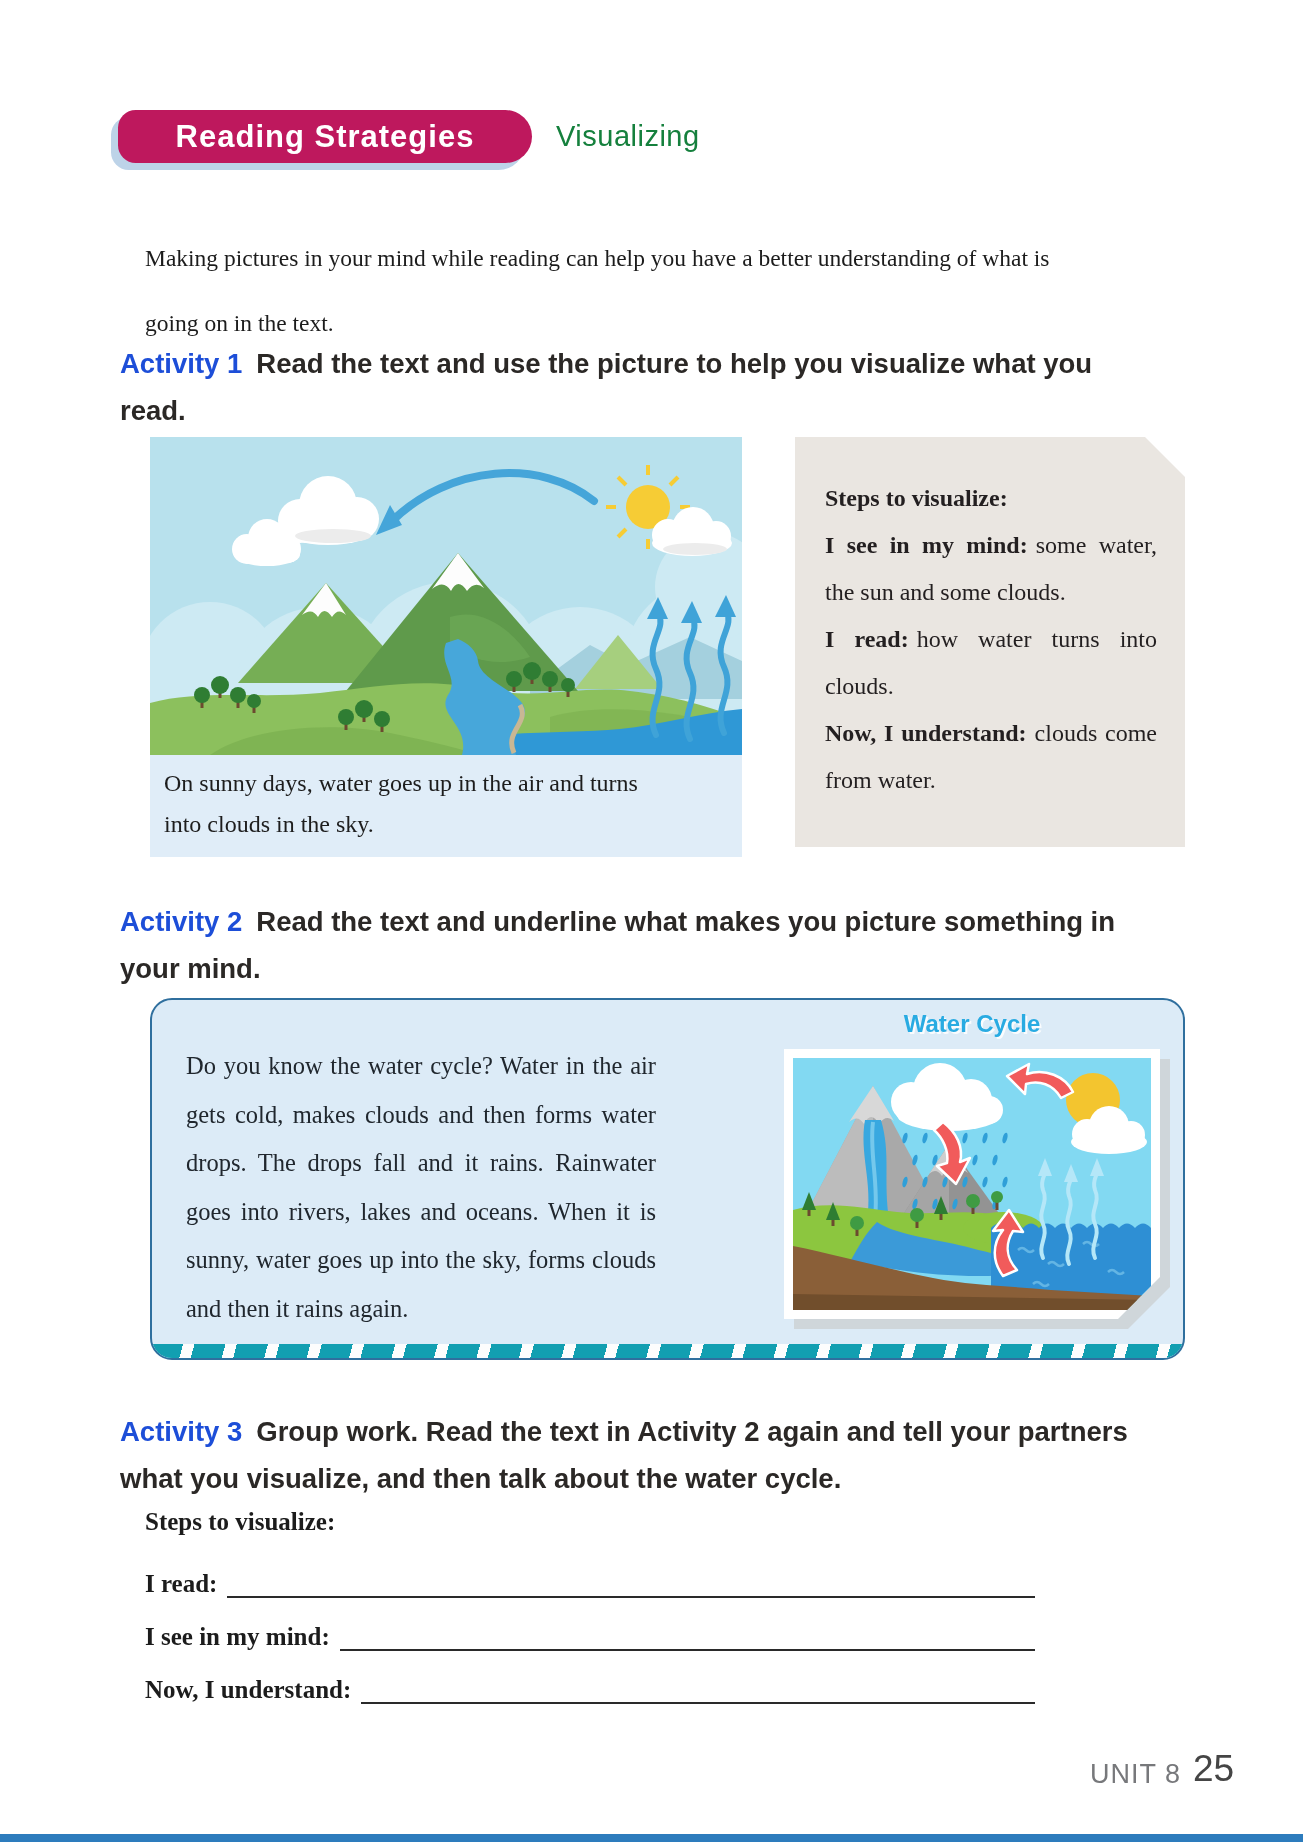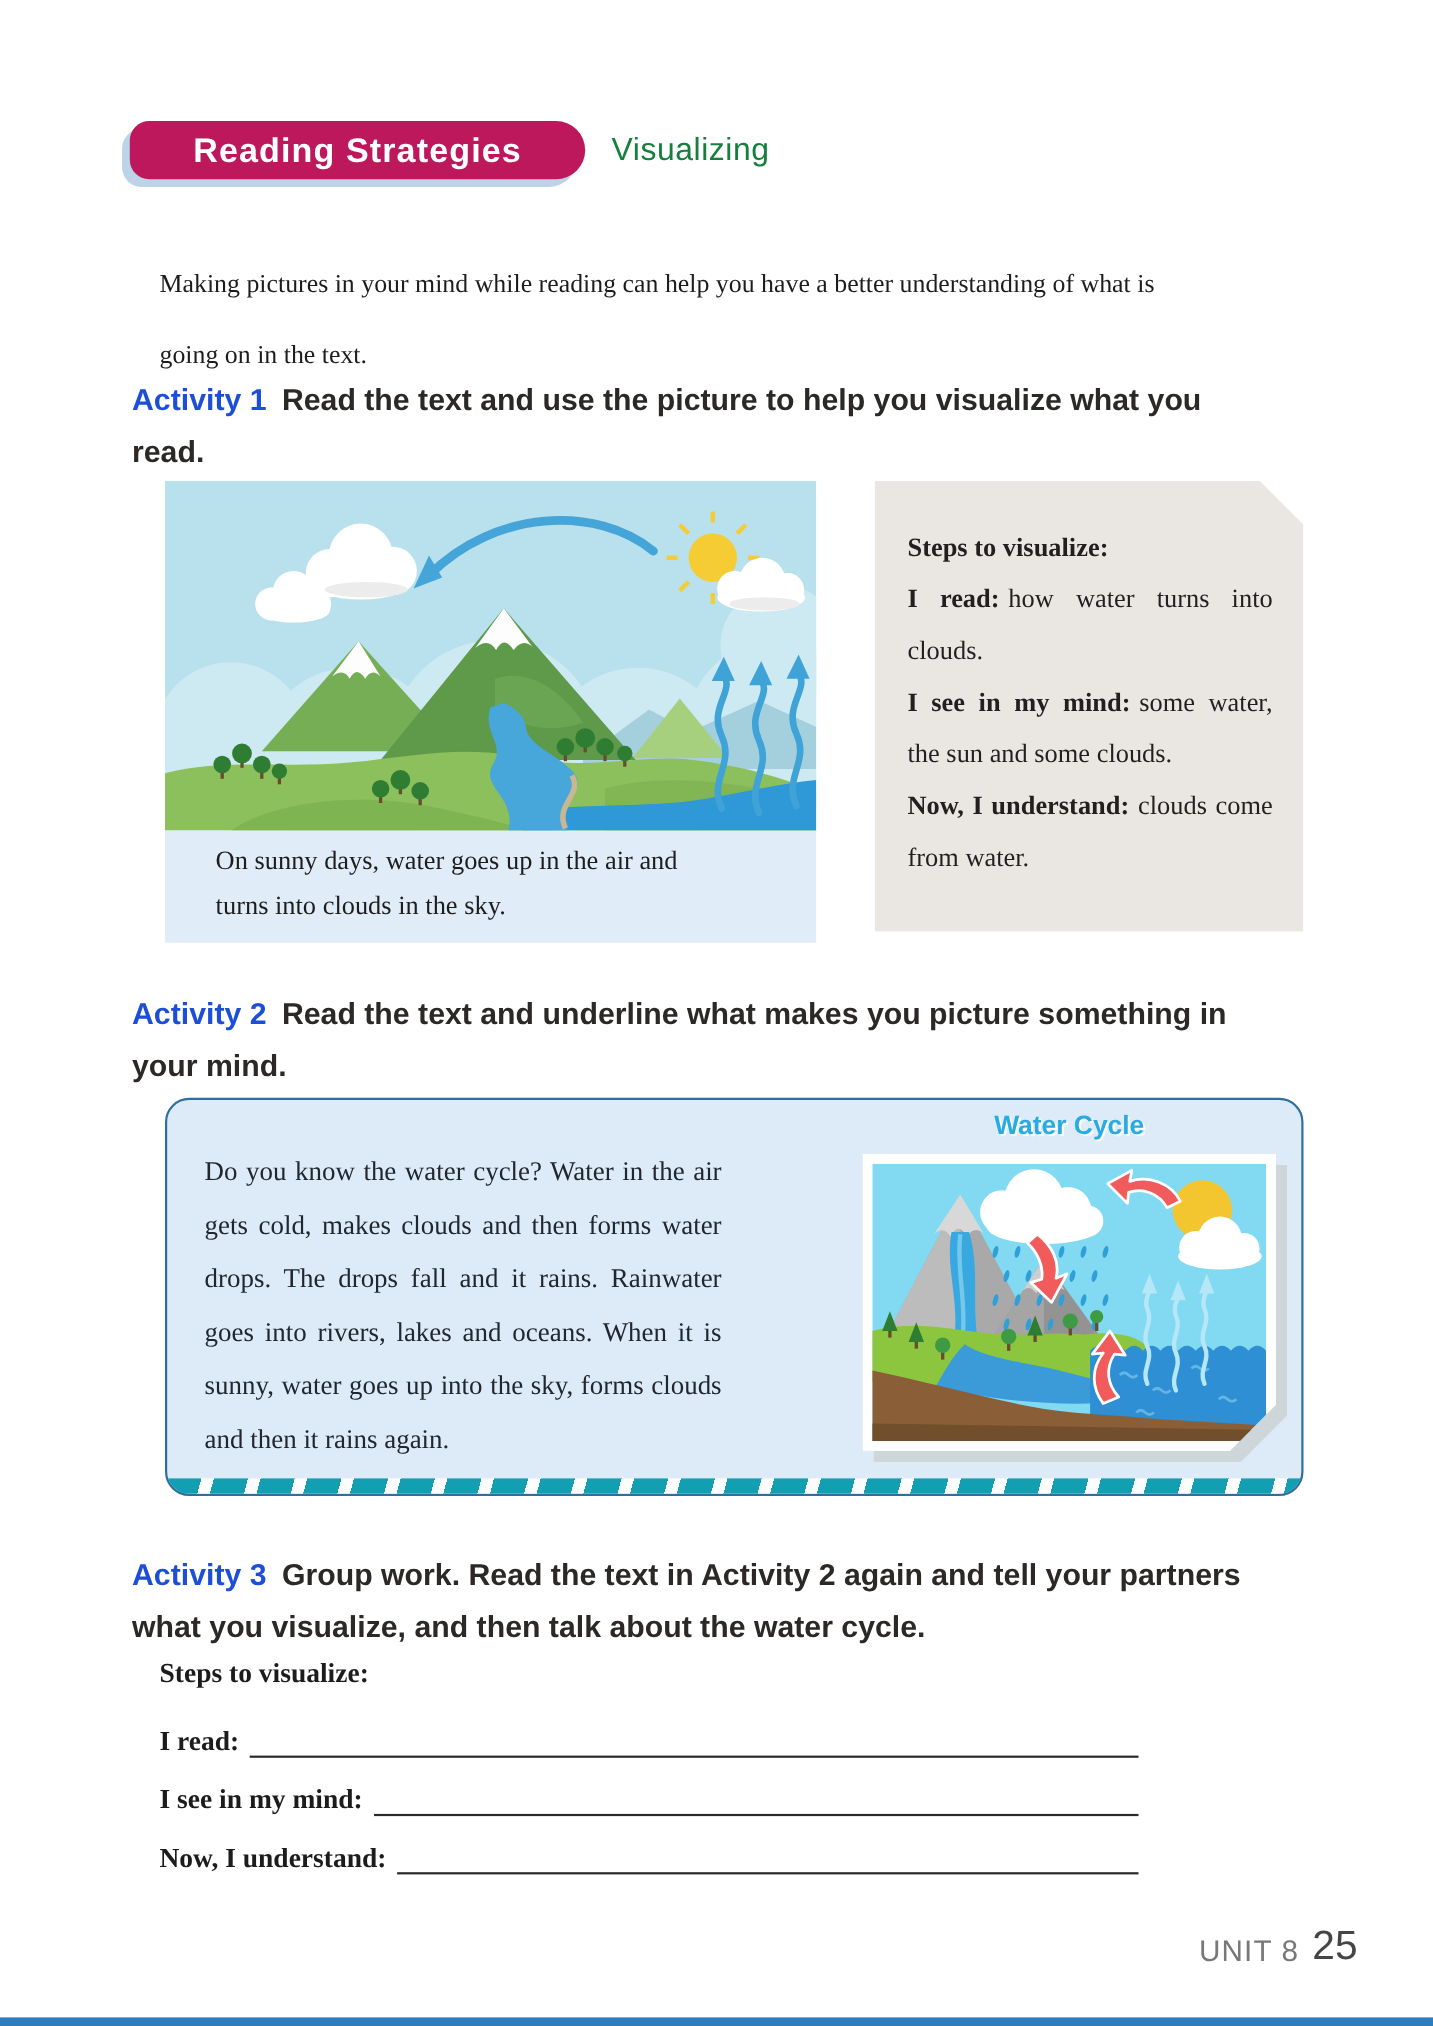--- a/index.html
+++ b/index.html
@@ -38,21 +38,21 @@
   }
   .act-label { color:#1d4ed8; margin-right:14px; }
   #a1-heading { top:340px; }
   #a2-heading { top:898px; }
   #a3-heading { top:1408px; }
 
   
   .a1-figure { position:absolute; left:150px; top:437px; width:592px; }
   .a1-figure svg { display:block; }
   .a1-caption {
-    background:#e0edf8; padding:8px 86px 12px 46px;
+    background:#e0edf8; padding:8px 86px 12px 14px;
     font-size:24px; line-height:41px; color:#1d1d1d;
   }
 
   
   .steps-box {
     position:absolute; left:795px; top:437px; width:390px; height:410px;
     background:#eae6e1;
     clip-path:polygon(0 0, calc(100% - 40px) 0, 100% 40px, 100% 100%, 0 100%);
     padding:38px 28px 0 30px;
     font-size:24px; line-height:47px; text-align:justify; color:#231f20;
@@ -262,22 +262,22 @@
           <polygon points="531,186 542,164 552,186"></polygon>
           <polygon points="565,180 576,158 586,180"></polygon>
         </g>
       </g>
     </svg>
     <figcaption class="a1-caption">On sunny days, water goes up in the air and turns into clouds in the sky.</figcaption>
   </figure>
 
   <aside class="steps-box">
     <p><b>Steps to visualize:</b></p>
+    <p><b class="lbl">I see in my mind:</b><span>some water, the sun and some clouds.</span></p>
     <p><b class="lbl">I read:</b><span>how water turns into clouds.</span></p>
-    <p><b class="lbl">I see in my mind:</b><span>some water, the sun and some clouds.</span></p>
     <p><b class="lbl">Now, I understand:</b><span>clouds come from water.</span></p>
   </aside>
 
   <div class="act-heading" id="a2-heading">
     <span class="act-label">Activity 2</span><span>Read the text and underline what makes you picture something in your mind.</span>
   </div>
 
   <div class="textbox">
     <p class="passage">Do you know the water cycle? Water in the air gets cold, makes clouds and then forms water drops. The drops fall and it rains. Rainwater goes into rivers, lakes and oceans. When it is sunny, water goes up into the sky, forms clouds and then it rains again.</p>
     <div class="wc-title">Water Cycle</div>

